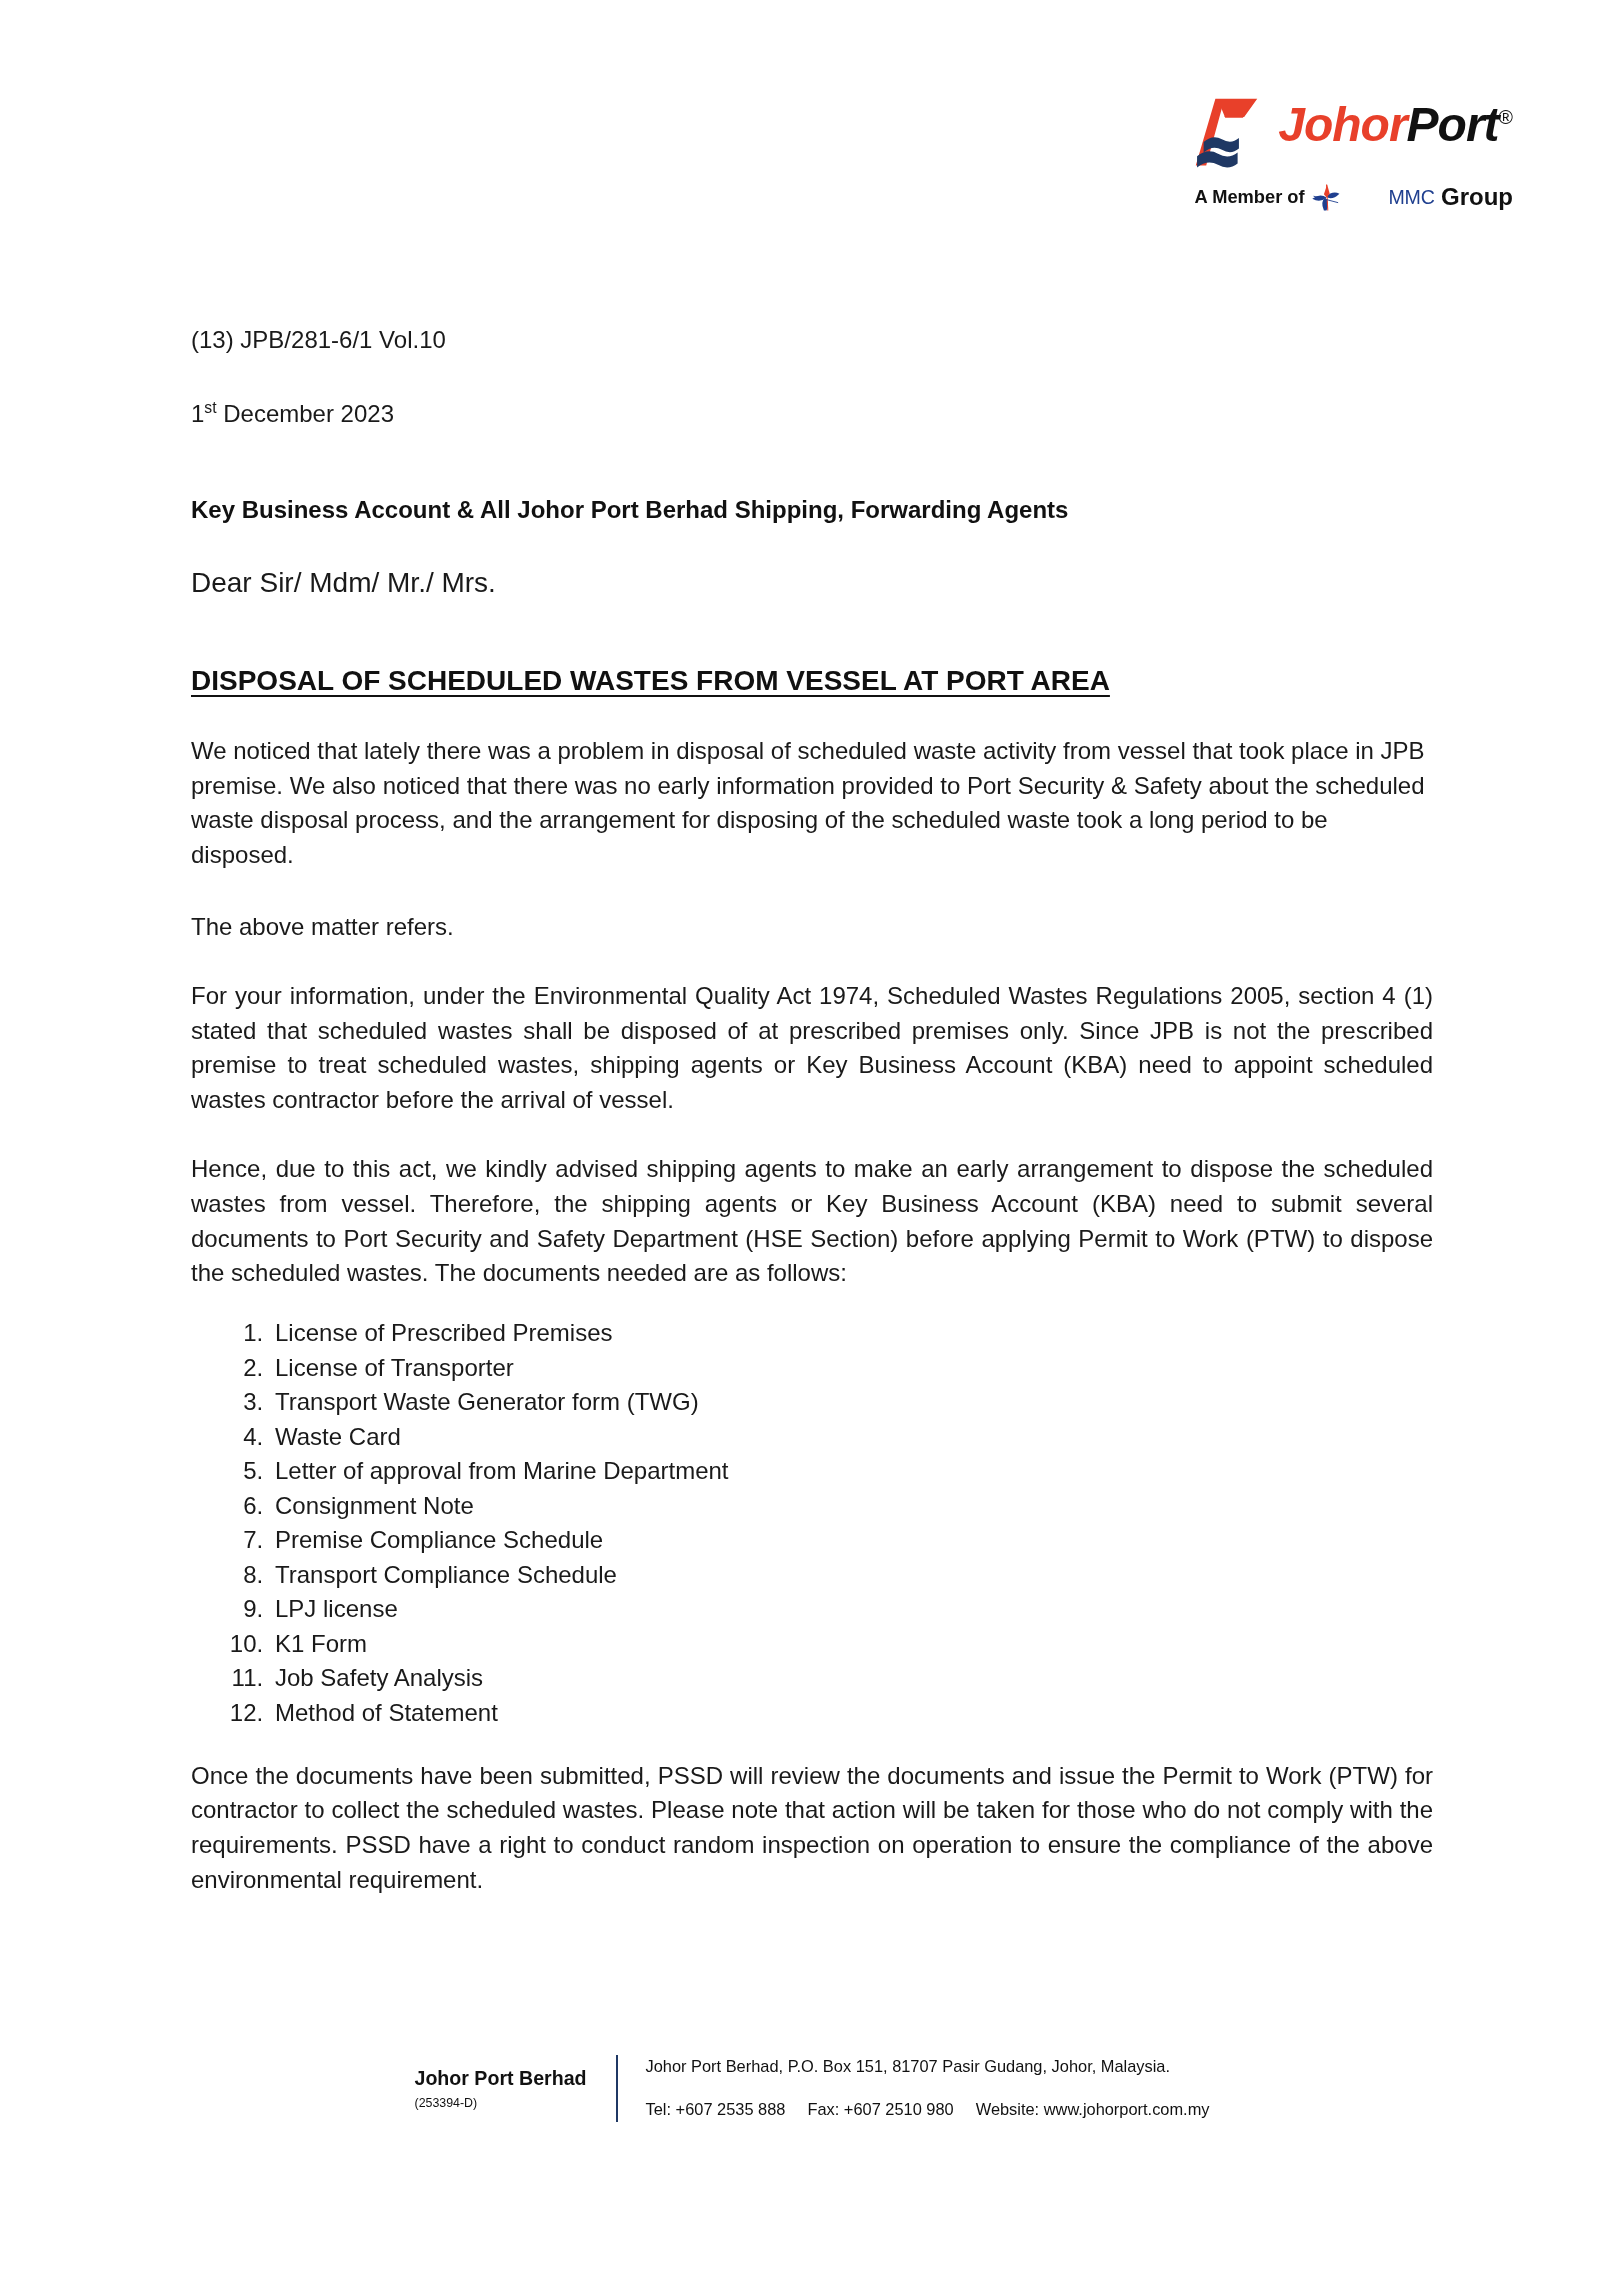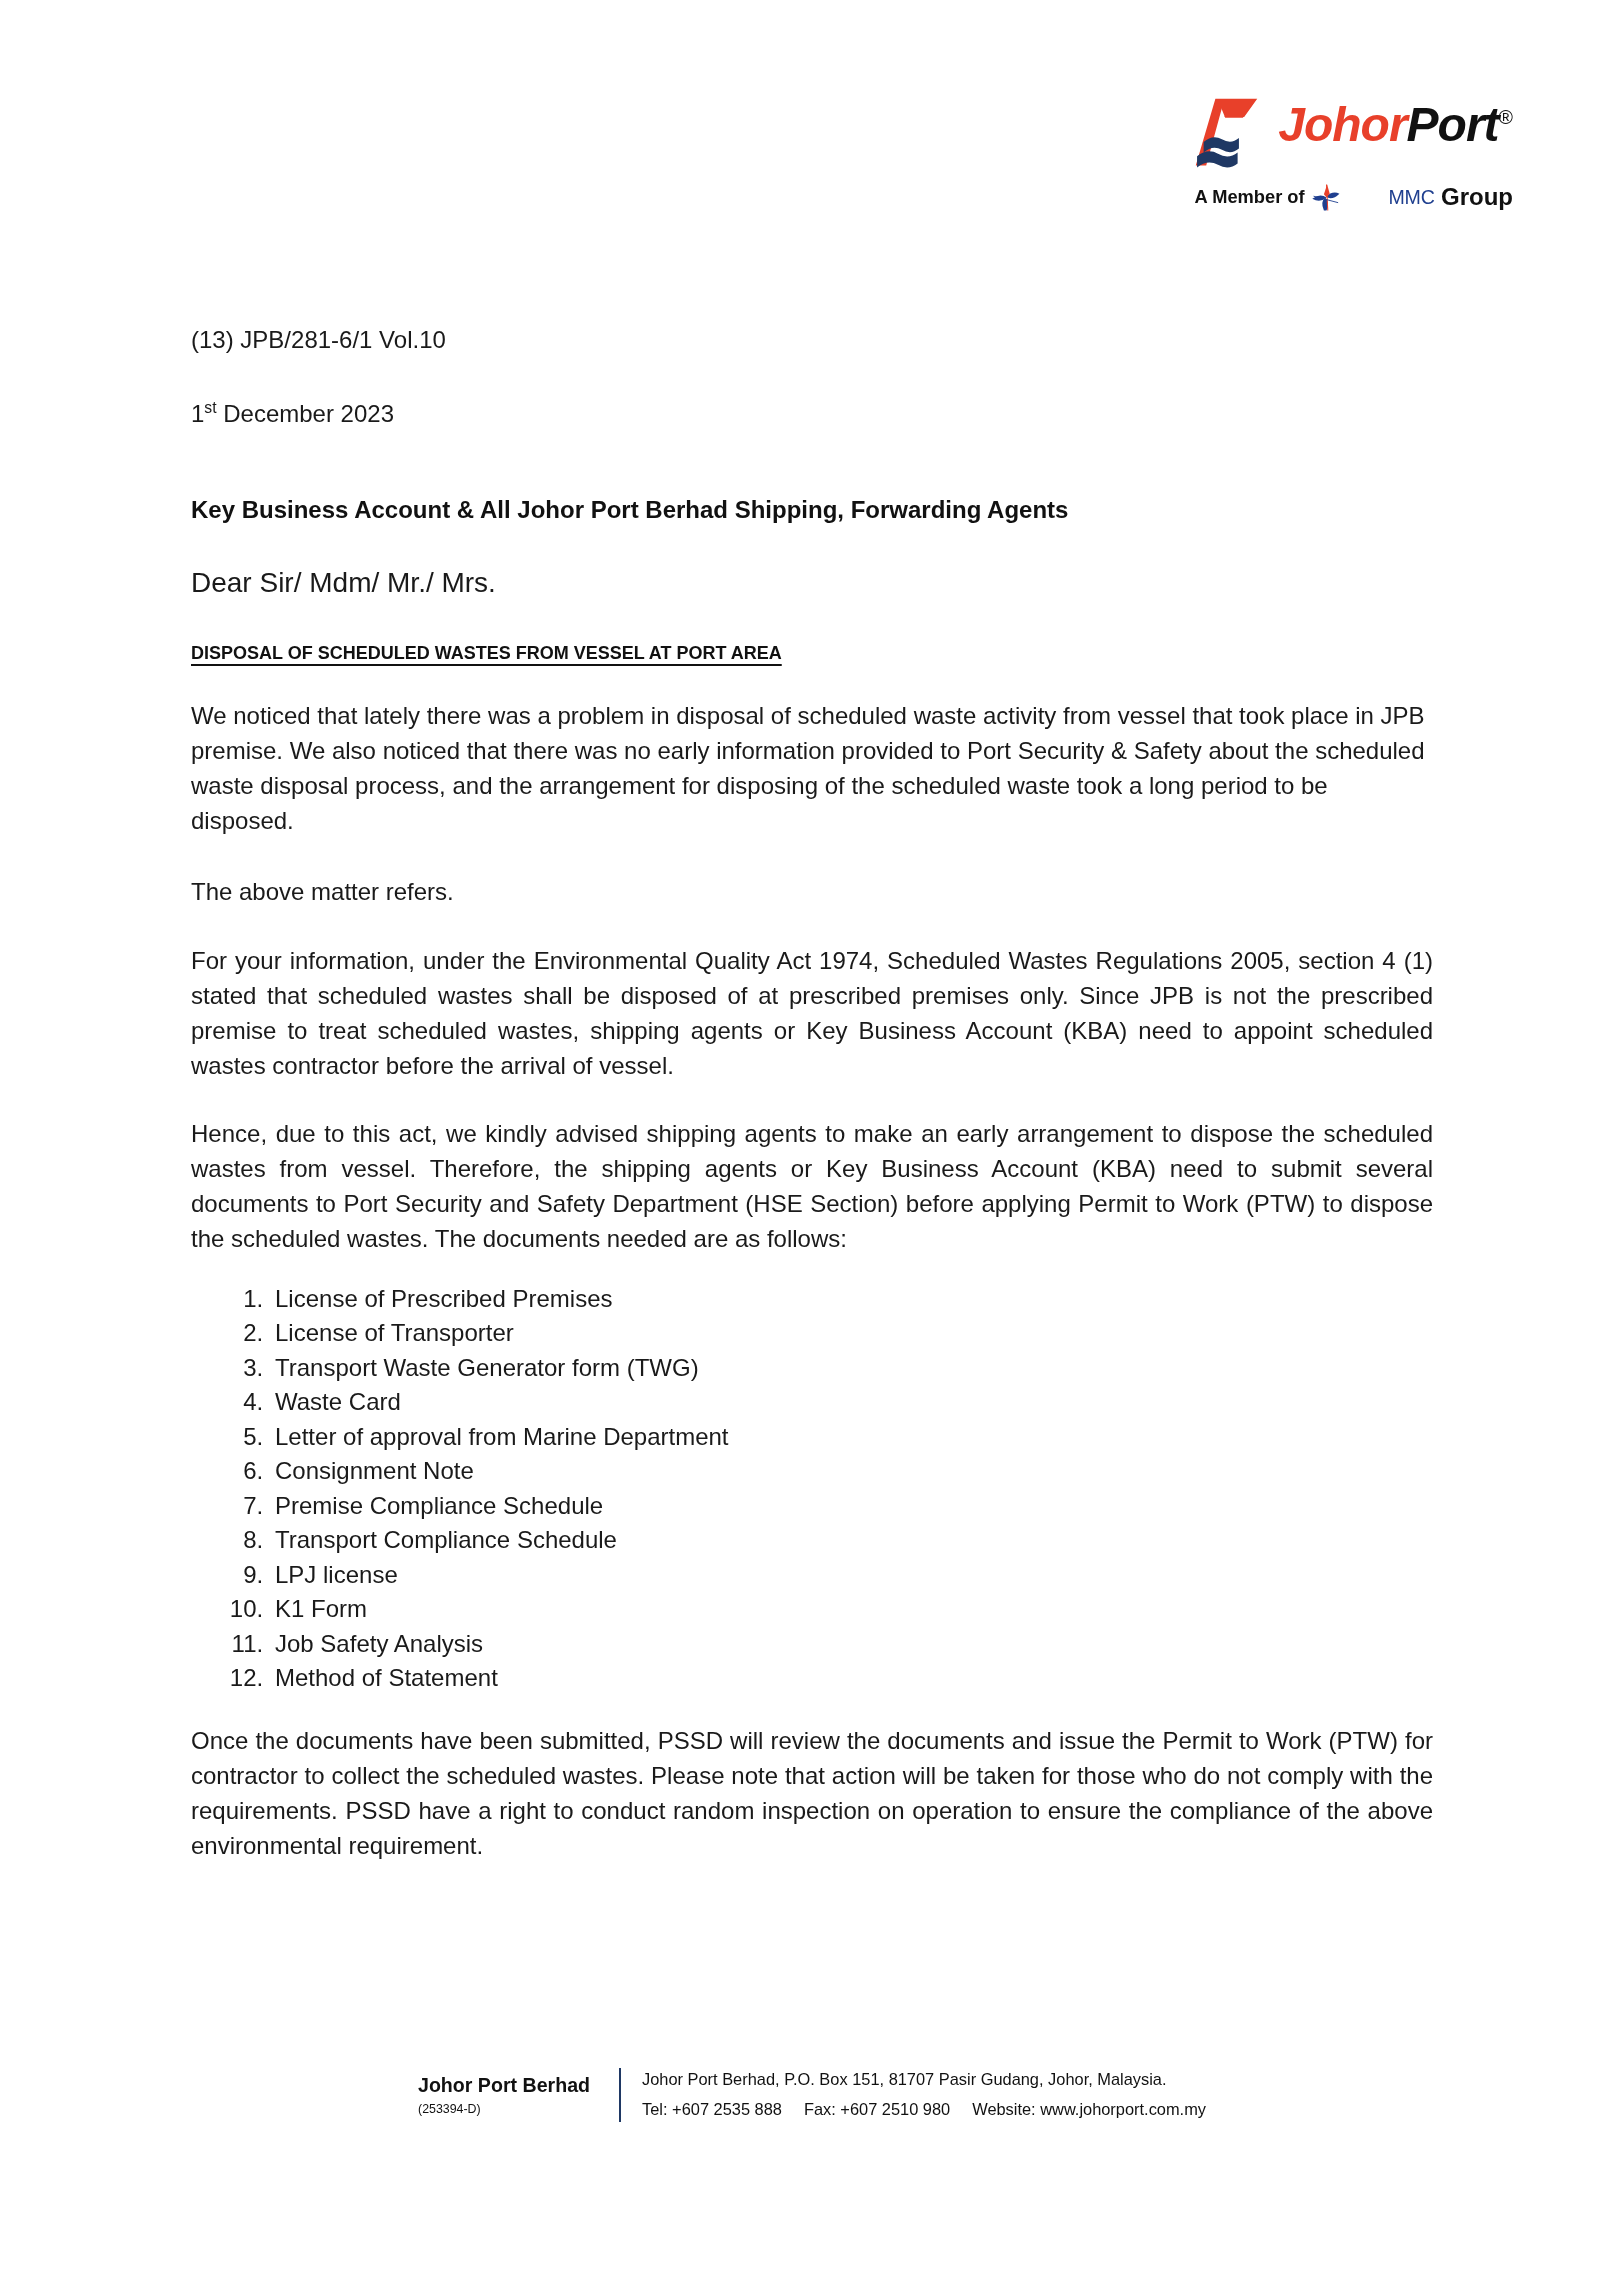--- a/index.html
+++ b/index.html
@@ -117,22 +117,22 @@
     font-weight: bold;
     color: #111111;
     line-height: 1.35;
   }
   .salutation {
     margin-top: 38px;
     font-size: 28px;
     line-height: 1.35;
   }
   .subject {
-    margin-top: 39px;
-    font-size: 18px;
+    margin-top: 60px;
+    font-size: 28px;
     font-weight: bold;
     text-decoration: underline;
     text-underline-offset: 4.6px;
     text-decoration-thickness: 2px;
     color: #111111;
     display: inline-block;
     line-height: 1.35;
   }
   .para {
     margin-top: 34px;
@@ -201,24 +201,25 @@
     color: #111111;
     line-height: 1.3;
     margin-top: 3.9px;
   }
   .footer-divider {
     width: 2px;
     background: #1F3864;
     flex: 0 0 2px;
   }
   .footer-right {
-    padding-left: 21px;
+    padding-left: 28px;
     display: flex;
     flex-direction: column;
     justify-content: center;
+    gap: 13px;
   }
   .footer-addr,
   .footer-contact {
     font-size: 16.4px;
     color: #111111;
     line-height: 1.45;
     white-space: nowrap;
   }
   .footer-contact { margin-top: 6.5px; }
   .footer-gap { display: inline-block; width: 22px; }

